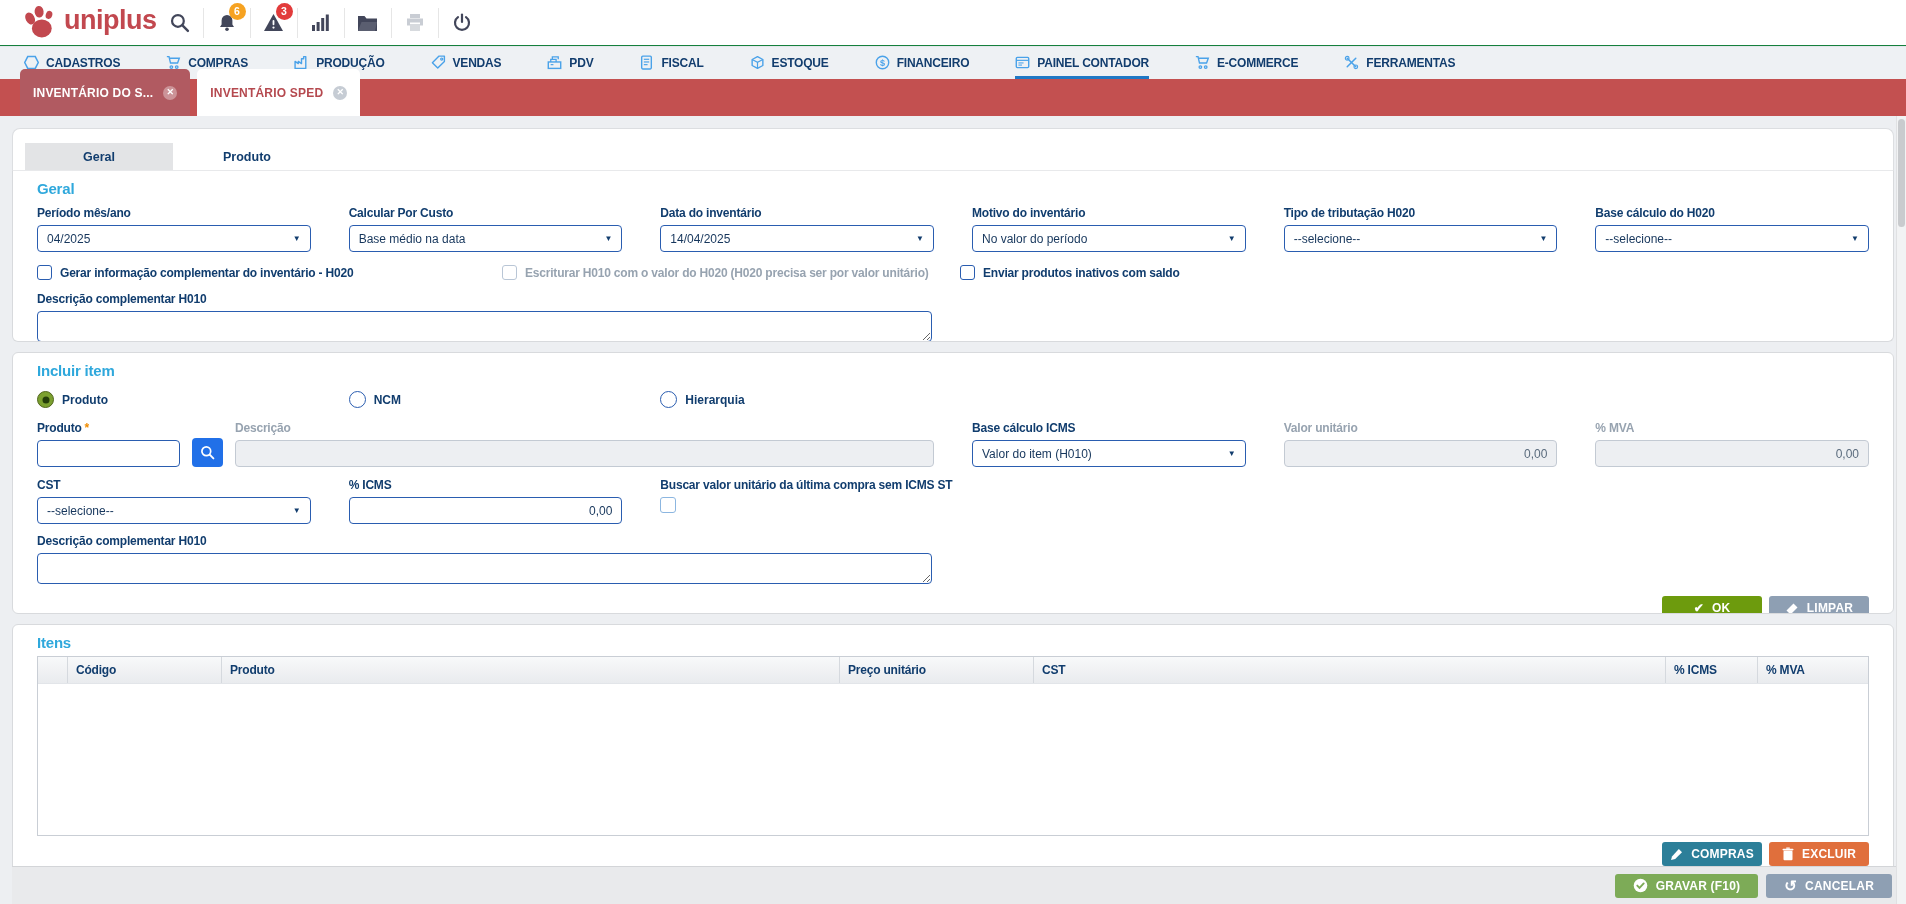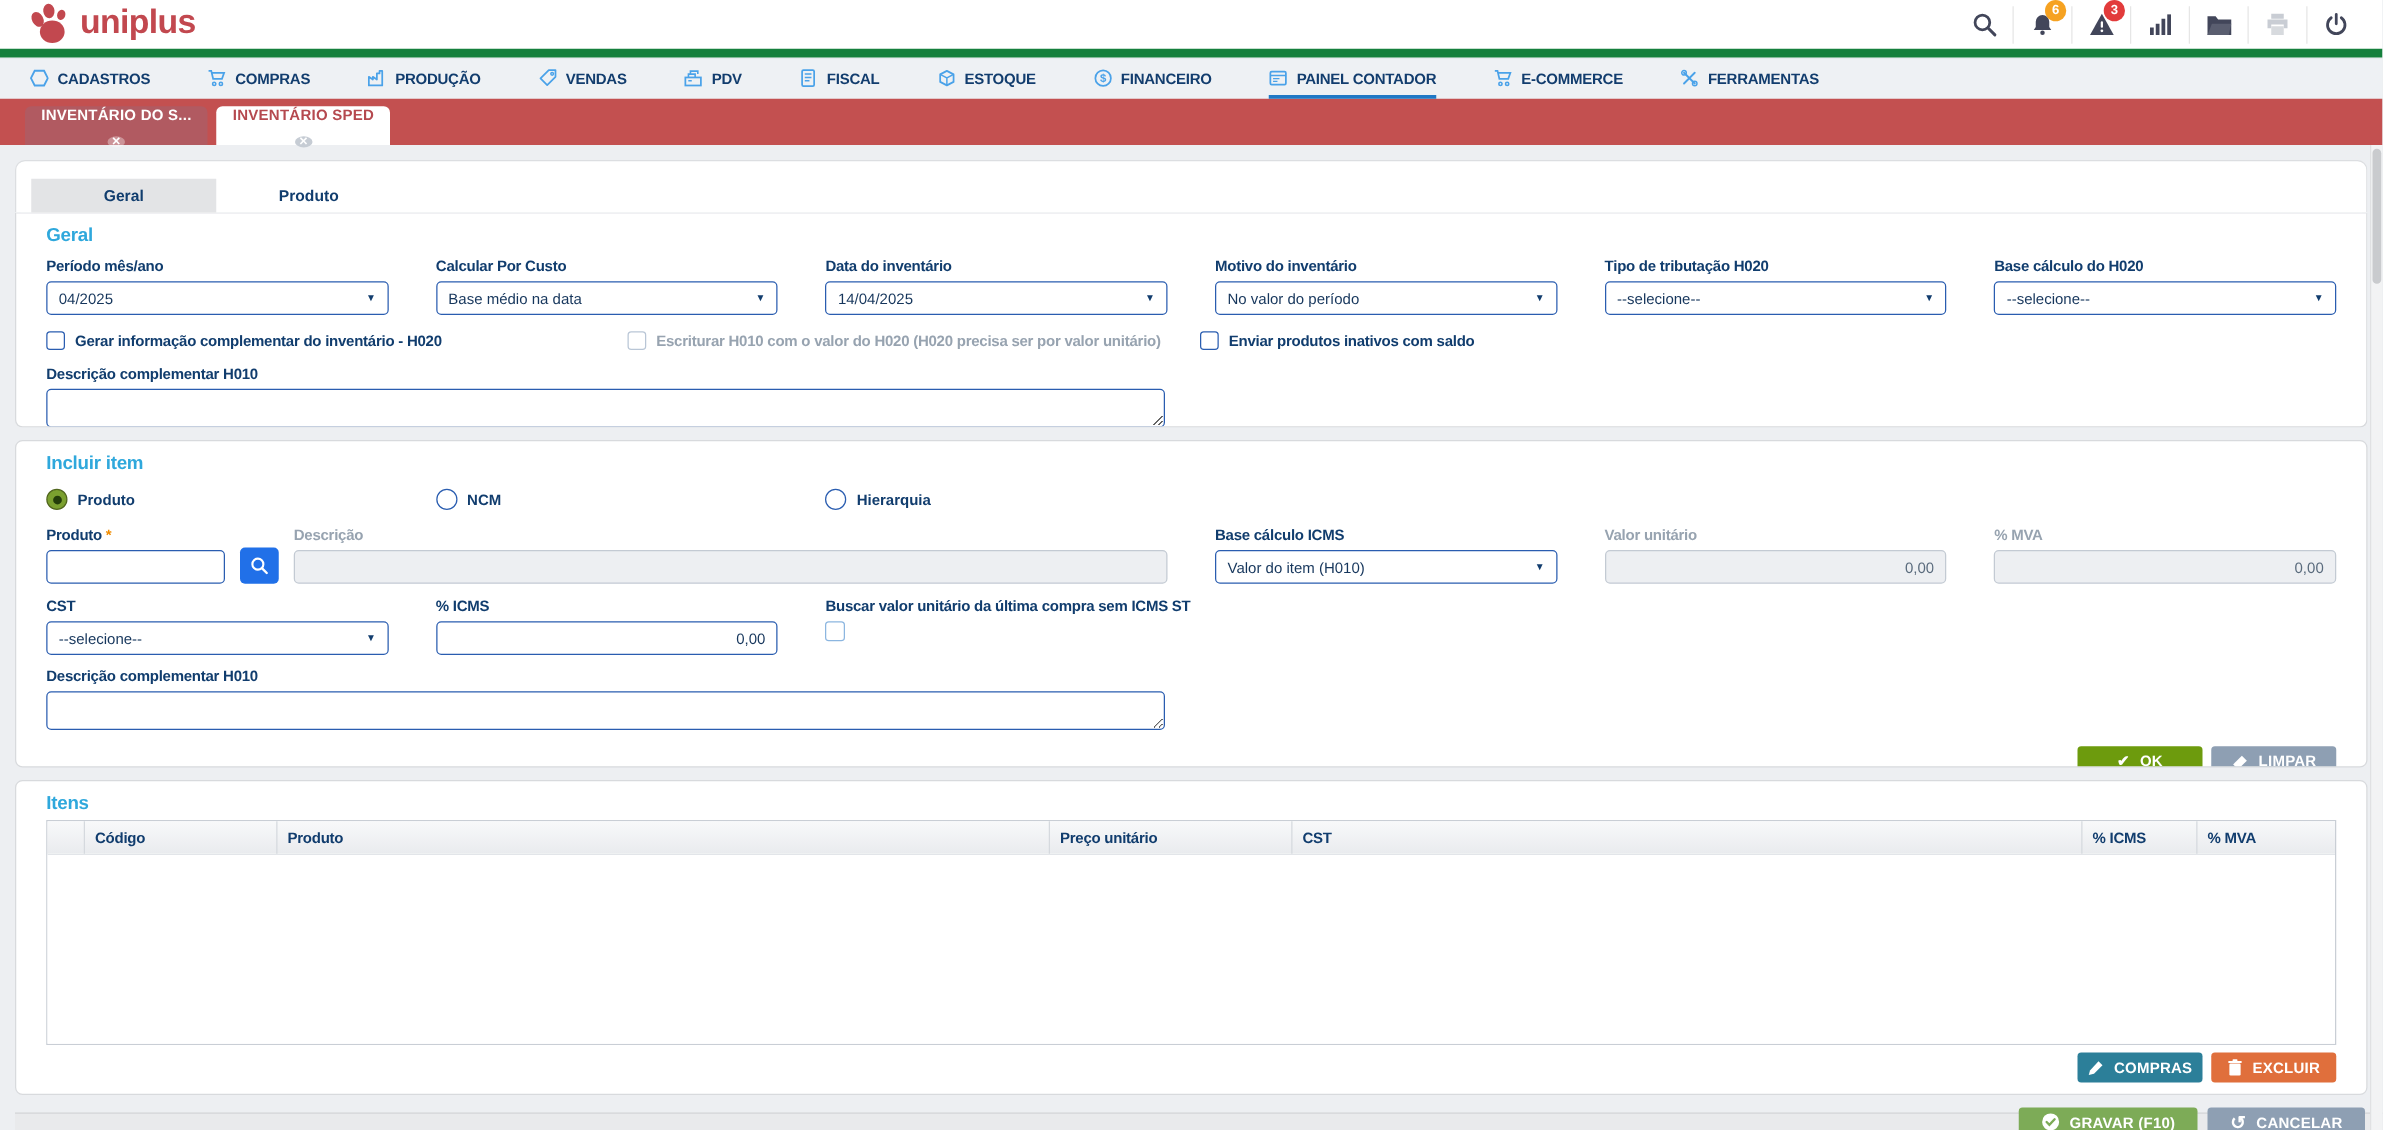--- a/index.html
+++ b/index.html
@@ -6,22 +6,22 @@
   html,body { width:1906px; height:904px; overflow:hidden; }
   body {
     font-family: "Liberation Sans", sans-serif;
     background:#edeff2;
     position:relative;
     color:#0f3d70;
   }
   
   .app-header{
     height:46px; background:#ffffff; display:flex; align-items:center;
-    justify-content:space-between; padding:0 14px 0 22px; position:relative;
-    border-bottom:7px solid #15803d;
+    padding:0 14px 0 22px; position:relative;
+    border-bottom:1px solid #15803d;
   }
   .logo-wrap{ display:flex; align-items:center; gap:6px; }
   .logo-text{ color:#c2484f; font-size:27px; font-weight:600; letter-spacing:-0.5px; line-height:1; padding-bottom:4px;}
   .header-center{
     position:absolute; left:50%; top:50%; transform:translate(-50%,-50%);
     display:flex; align-items:center; gap:9px; white-space:nowrap;
   }
   .env-label,.company-label{ color:#d04f4f; font-size:12.5px; font-weight:bold; letter-spacing:0.4px;}
   .company-scope{ color:#d04f4f; font-size:10.5px; font-weight:bold; margin-left:2px;}
   .header-actions{ display:flex; align-items:center; height:100%; }
@@ -42,22 +42,22 @@
     display:flex; align-items:center; gap:7px; cursor:pointer;
     border-bottom:3px solid transparent; padding-top:2px;
   }
   .menu-item.active{ border-bottom-color:#1f78c5; }
   .menu-label{ font-size:12px; font-weight:bold; color:#123d6e; letter-spacing:-0.2px; white-space:nowrap;}
   
   .tab-strip{
     height:37px; background:#c35050; display:flex; align-items:flex-end; padding-left:20px; gap:7px;
   }
   .ws-tab{
-    height:31px; border-radius:5px 5px 0 0; display:flex; align-items:center; gap:10px;
-    padding:0 13px; font-size:12px; font-weight:bold; cursor:pointer; letter-spacing:0.2px;flex-direction:column;
+    height:47px; border-radius:5px 5px 0 0; display:flex; align-items:center; gap:10px;
+    padding:0 13px; font-size:12px; font-weight:bold; cursor:pointer; letter-spacing:0.2px;
   }
   .ws-tab.inactive{ background:#b15a61; color:#ffffff; }
   .ws-tab.active{ background:#ffffff; color:#b5494f; }
   .tab-close{
     width:14px; height:14px; border-radius:50%; display:flex; align-items:center; justify-content:center;
     font-size:9px; color:#fff; cursor:pointer; font-weight:bold; line-height:1;
   }
   .ws-tab.inactive .tab-close{ background:rgba(255,255,255,0.35); }
   .ws-tab.active .tab-close{ background:#c6ccd4; }
   
@@ -137,21 +137,21 @@
   .itable{ margin-top:5px; border:1px solid #c9ced5; }
   .thead{ display:flex; height:26px; background:linear-gradient(#f8f9fa,#e9ebee); }
   .th{
     font-size:12px; font-weight:bold; color:#113d6e; display:flex; align-items:center;
     padding-left:8px; border-right:1px solid #d5d9de; cursor:pointer; flex:none; letter-spacing:-0.2px;
   }
   .tbody-empty{ height:152px; background:#fff; border-top:1px solid #e2e5e9;}
   .row-btns{ display:flex; justify-content:flex-end; gap:7px; margin-top:6px; }
   
   .app-footer{
-    position:absolute; left:12px; right:0; bottom:0; height:14px; background:#e9eaec;
+    position:absolute; left:12px; right:0; bottom:0; height:38px; background:#e9eaec;
     border-top:1px solid #d3d5d8; display:flex; align-items:center; justify-content:flex-end;
     gap:8px; padding-right:14px; z-index:5;
   }
   
   .vscroll{ position:absolute; right:0; top:116px; bottom:0; width:10px; background:#f2f3f4; border-left:1px solid #e0e1e3; z-index:6;}
   .vthumb{ position:absolute; top:3px; left:1px; width:7px; height:108px; background:#c9cbce; border-radius:4px; cursor:pointer;}
   svg{ display:block; }
 </style>
 </head>
 <body>

